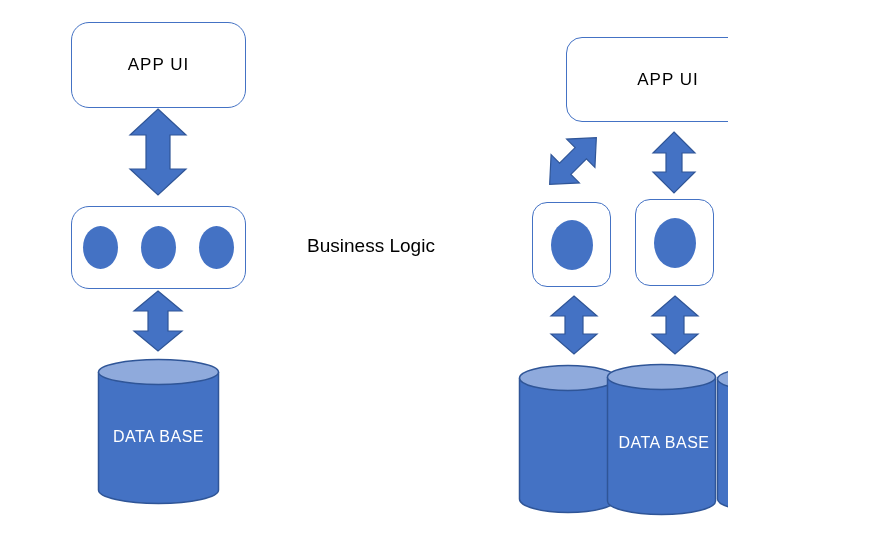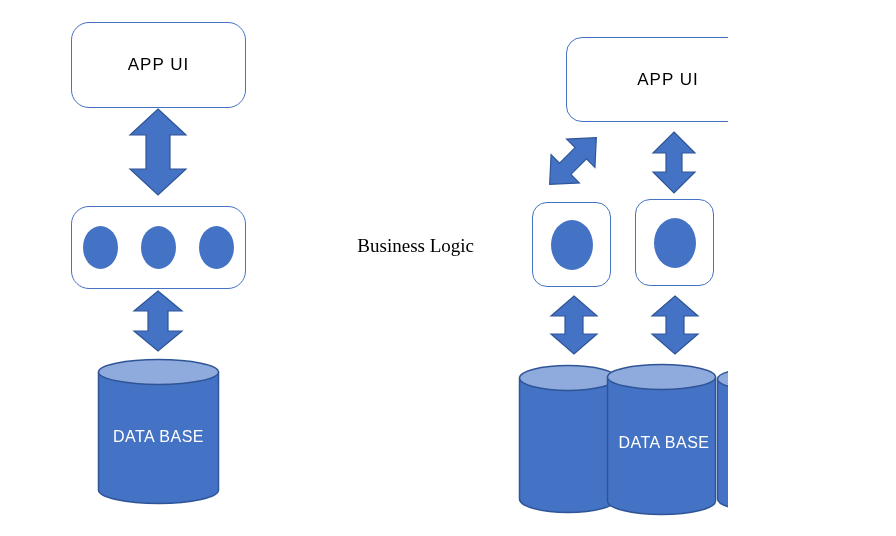--- a/index.html
+++ b/index.html
@@ -18,22 +18,22 @@
   #bl-box{left:71px;top:206px;width:175px;height:83px;border-radius:18px;gap:23px;}
   #sb1{left:532px;top:202px;width:79px;height:85px;border-radius:15px;}
   #sb2{left:635px;top:199px;width:79px;height:87px;border-radius:15px;}
   #sb3{left:739px;top:196px;width:78px;height:84px;border-radius:15px;}
   
   .dot{width:35px;height:43px;background:var(--shape-fill,#4472C4);border-radius:50%;}
   .dot2{width:42px;height:50px;background:var(--shape-fill,#4472C4);border-radius:50%;}
   
   .appui-label{font-size:17px;letter-spacing:1px;color:var(--label-text,#000);}
   #biz-label{
-    position:absolute;left:304px;top:235px;width:170px;text-align:right;
-    font-size:19px;color:var(--label-text,#000);font-family:Liberation Serif, serif;
+    position:absolute;left:286px;top:235px;width:170px;text-align:center;
+    font-size:19px;color:var(--label-text,#000);
   }
   .db-label{
     position:absolute;color:var(--db-label-text,#fff);font-size:16px;
     letter-spacing:.5px;text-align:center;white-space:nowrap;
   }
   #db-l{left:97px;top:428px;width:123px;}
   #db-r{left:604px;top:434px;width:120px;}
   
   .arrow{position:absolute;}
   #ar-l1{left:130px;top:109px;}

